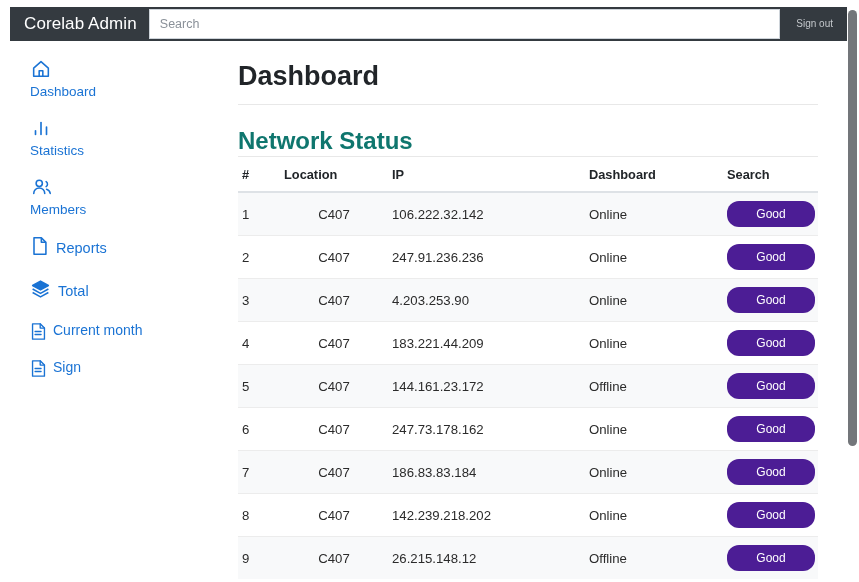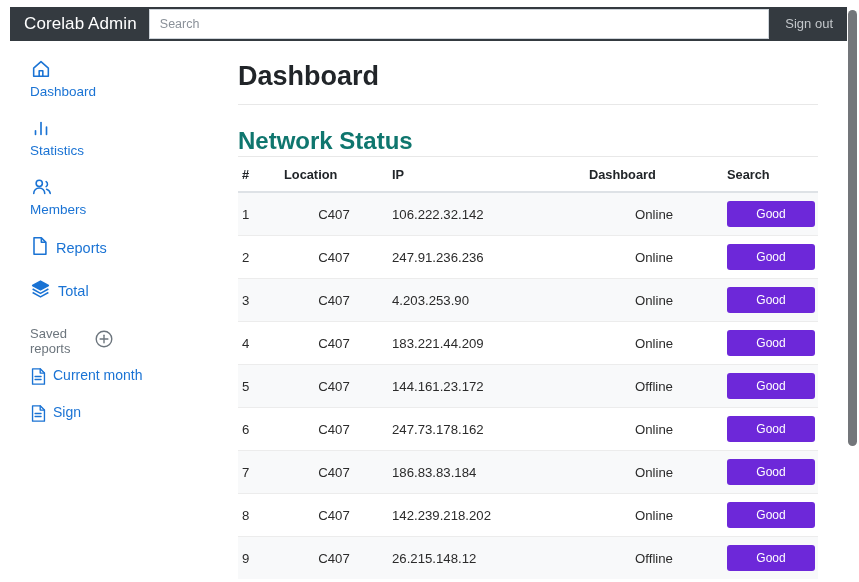--- a/index.html
+++ b/index.html
@@ -39,21 +39,21 @@
     font-size: 12.5px;
     font-family: "Liberation Sans", sans-serif;
     color: #333;
     padding: 0 10px;
     outline: none;
     min-width: 0;
   }
   .search-input::placeholder { color: #8a9199; }
   .signout {
     color: #c3c7cb;
-    font-size: 13px;
+    font-size: 10px;
     line-height: 34px;
     padding: 0 14px 0 16px;
     white-space: nowrap;
     text-decoration: none;
     cursor: pointer;
   }
 
   
   .sidebar {
     position: absolute;
@@ -156,33 +156,33 @@
     border-top: 1px solid #ececec;
     vertical-align: middle;
     white-space: nowrap;
     height: 37px;
   }
   table.net tbody tr:nth-child(odd) { background: #f8f9fa; }
 
   .c-num  { width: 42px; padding-left: 4px !important; }
   .c-loc  { width: 108px; text-align: center; }
   .c-ip   { width: 197px; }
-  .c-conn { width: 138px; text-align: center; }
+  .c-conn { width: 138px; }
   .c-stat { width: 95px; }
 
   .badge-good {
     display: inline-block;
-    background: #6d28d9;
+    background: #4c1d95;
     color: #ffffff;
     font-size: 12px;
     line-height: 14px;
     padding: 6px 0;
     width: 88px;
     text-align: center;
-    border-radius: 3px;
+    border-radius: 12px;
     border: none;
     font-family: "Liberation Sans", sans-serif;
     cursor: pointer;
   }
 
   
   .scroll-track {
     position: absolute;
     right: 0; top: 0;
     width: 14px; height: 582px;
@@ -256,30 +256,20 @@
       <span class="ico">
         <svg width="21" height="22" viewBox="0 0 24 24" fill="none" stroke="#1a73d4" stroke-width="1.7" stroke-linejoin="round">
           <path d="M12 3 L21 8 L12 13 L3 8 Z" fill="#1a73d4" stroke="#1a73d4"></path>
           <path d="M3 12 L12 17 L21 12"></path>
           <path d="M3 16 L12 21 L21 16"></path>
         </svg>
       </span>
       <span class="lbl">Total</span>
     </div>
 
-    <div class="saved-head">
-      <span class="txt">Saved reports</span>
-      <span class="plus-circle">
-        <svg width="22" height="22" viewBox="0 0 24 24" fill="none" stroke="#6c757d" stroke-width="1.5" stroke-linecap="round">
-          <circle cx="12" cy="12" r="8.5"></circle>
-          <line x1="12" y1="7.8" x2="12" y2="16.2"></line>
-          <line x1="7.8" y1="12" x2="16.2" y2="12"></line>
-        </svg>
-      </span>
-    </div>
 
     <div class="saved-item">
       <span class="ico">
         <svg width="17" height="19" viewBox="0 0 20 22" fill="none" stroke="#1a73d4" stroke-width="1.6" stroke-linejoin="round" stroke-linecap="round">
           <path d="M3 2 H12 L17 7 V20 H3 Z"></path>
           <path d="M12 2 V7 H17"></path>
           <line x1="6" y1="11" x2="13" y2="11"></line>
           <line x1="6" y1="14.5" x2="13" y2="14.5"></line>
         </svg>
       </span>

